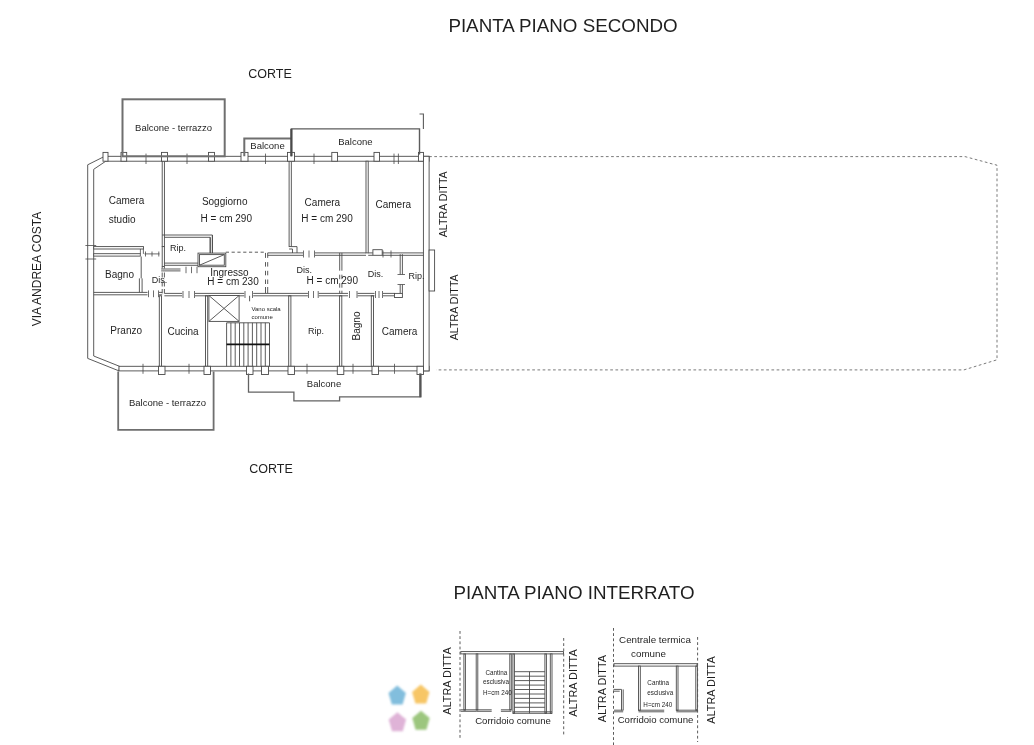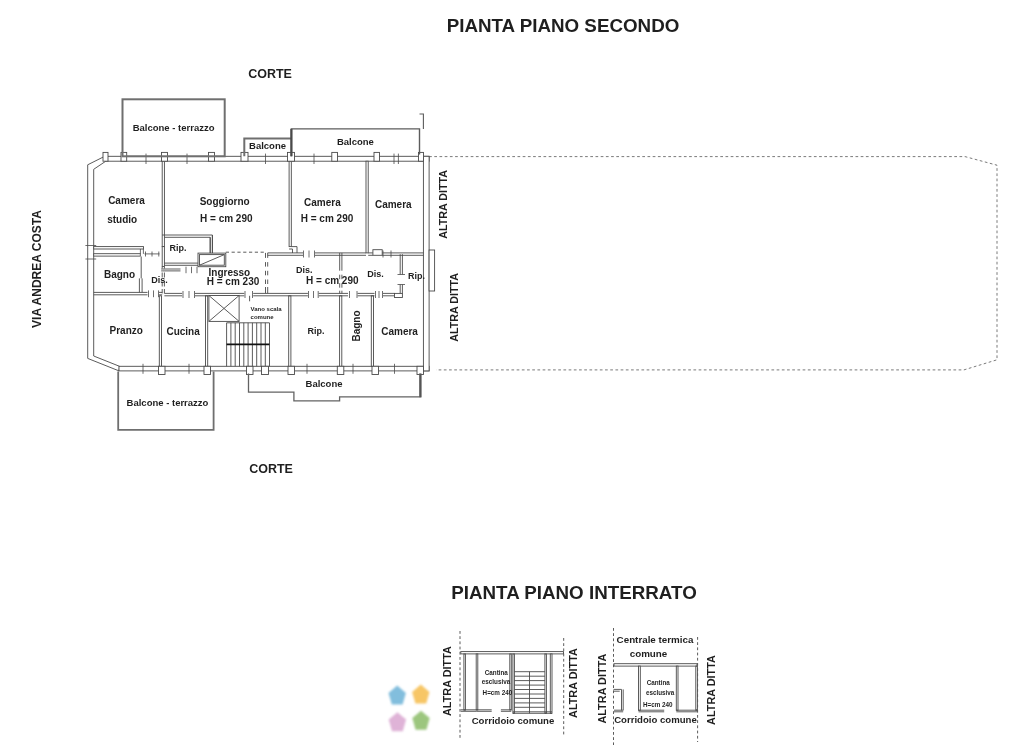--- a/index.html
+++ b/index.html
@@ -1,16 +1,16 @@
 <!DOCTYPE html>
 <html><head>
 <meta charset="utf-8">
 <style>
   html,body{margin:0;padding:0;background:#fff;-webkit-font-smoothing:antialiased;}
-  #page{position:relative;width:1034px;height:745px;background:#fff;overflow:hidden;font-weight:bold;}
+  #page{position:relative;width:1034px;height:745px;background:#fff;overflow:hidden;}
   svg{position:absolute;left:0;top:0;}
   text{font-family:"Liberation Sans",sans-serif;fill:#1f1f1f;}
 </style>
 </head>
 <body>
 <div id="page">
 <svg width="1034" height="745" viewBox="0 0 1034 745">
 <defs>
 <filter id="soft" x="-30%" y="-30%" width="160%" height="160%">
           <feGaussianBlur stdDeviation="0.9"></feGaussianBlur>

